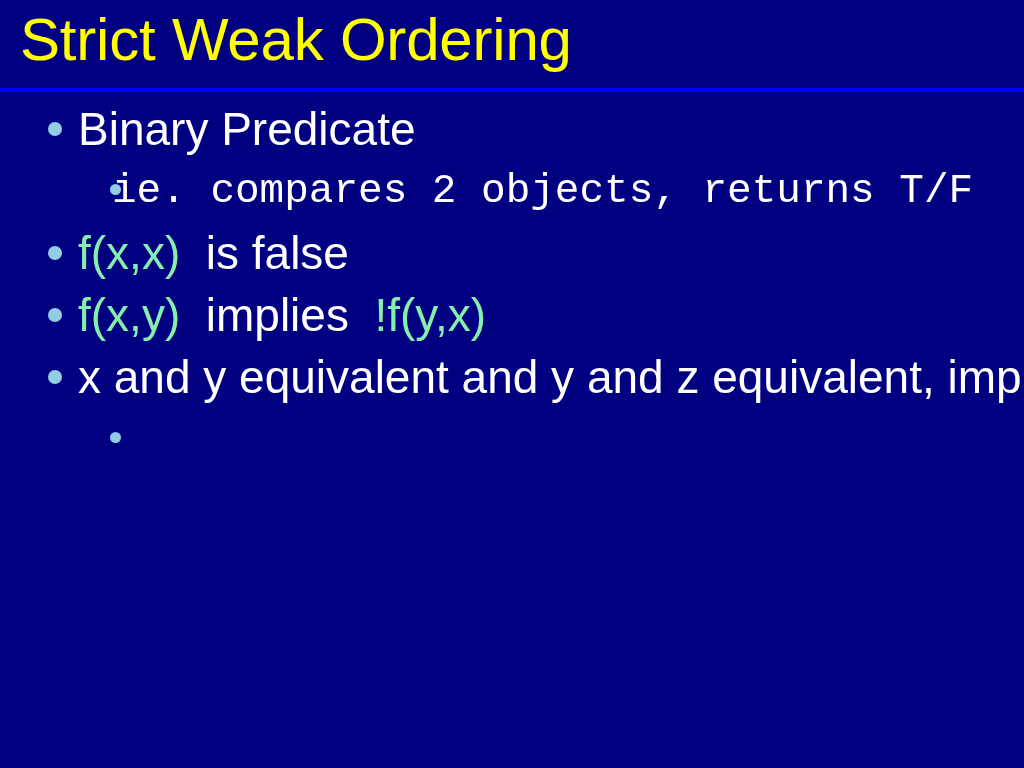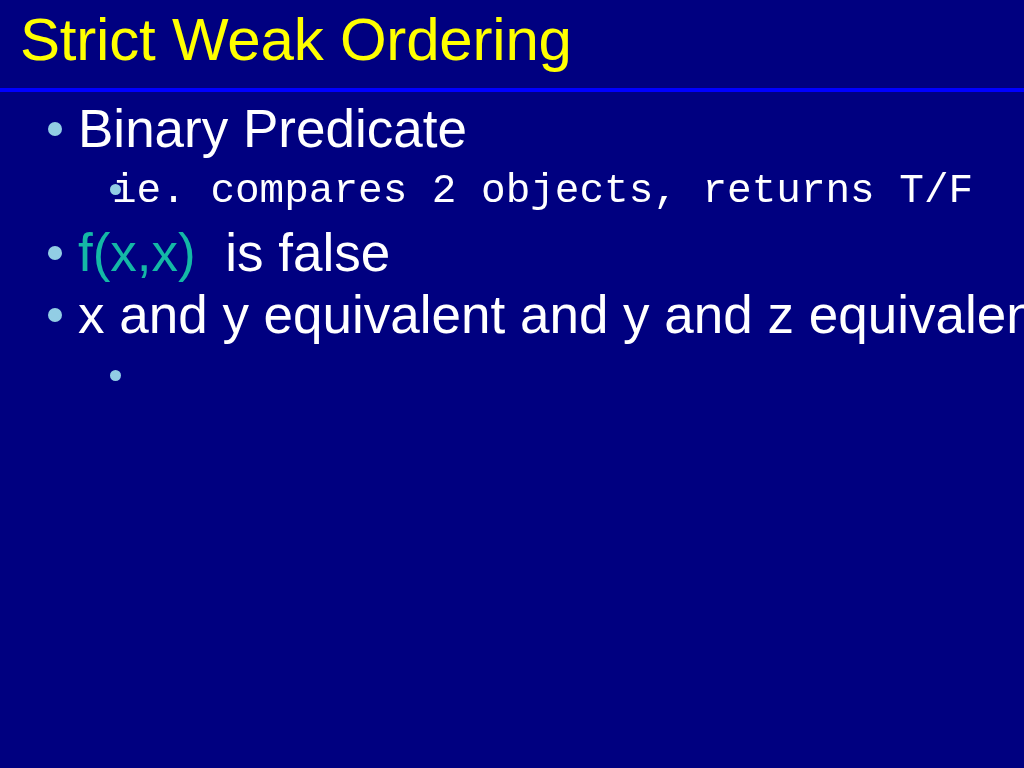--- a/index.html
+++ b/index.html
@@ -78,31 +78,31 @@
     height: 14px;
   }
   .lvl2 > .marker {
     left: 110px;
     top: 24px;
     width: 11px;
     height: 11px;
   }
   .line-text {
     display: block;
-    font-size: 53px;
+    font-size: 46px;
     line-height: 62px;
     color: #ffffff;
     white-space: normal;
   }
   .lvl2 .line-text {
     font-size: 41px;
     line-height: 62px;
   }
   .hl {
-    color: #14b8a6;
+    color: #86efac;
   }
   .sp {
     white-space: pre;
   }
 </style>
 </head>
 <body>
 
 <div id="slide">
 
@@ -120,20 +120,24 @@
       <div class="bullet-row lvl2">
         <span class="marker"></span>
         <span class="line-text"><span class="sp">ie. compares 2 objects, returns T/F</span></span>
       </div>
       <div class="bullet-row lvl1">
         <span class="marker"></span>
         <span class="line-text"><span class="sp hl">f(x,x)</span><span class="sp">  is false</span></span>
       </div>
       <div class="bullet-row lvl1">
         <span class="marker"></span>
+        <span class="line-text"><span class="sp hl">f(x,y)</span><span class="sp">  implies  </span><span class="sp hl">!f(y,x)</span></span>
+      </div>
+      <div class="bullet-row lvl1">
+        <span class="marker"></span>
         <span class="line-text"><span class="sp">x and y equivalent and y and z equivalent, implies x and z equivalent</span></span>
       </div>
       <div class="bullet-row lvl2">
         <span class="marker"></span>
       </div>
     </div>
 
 </div>
 
 </body></html>

